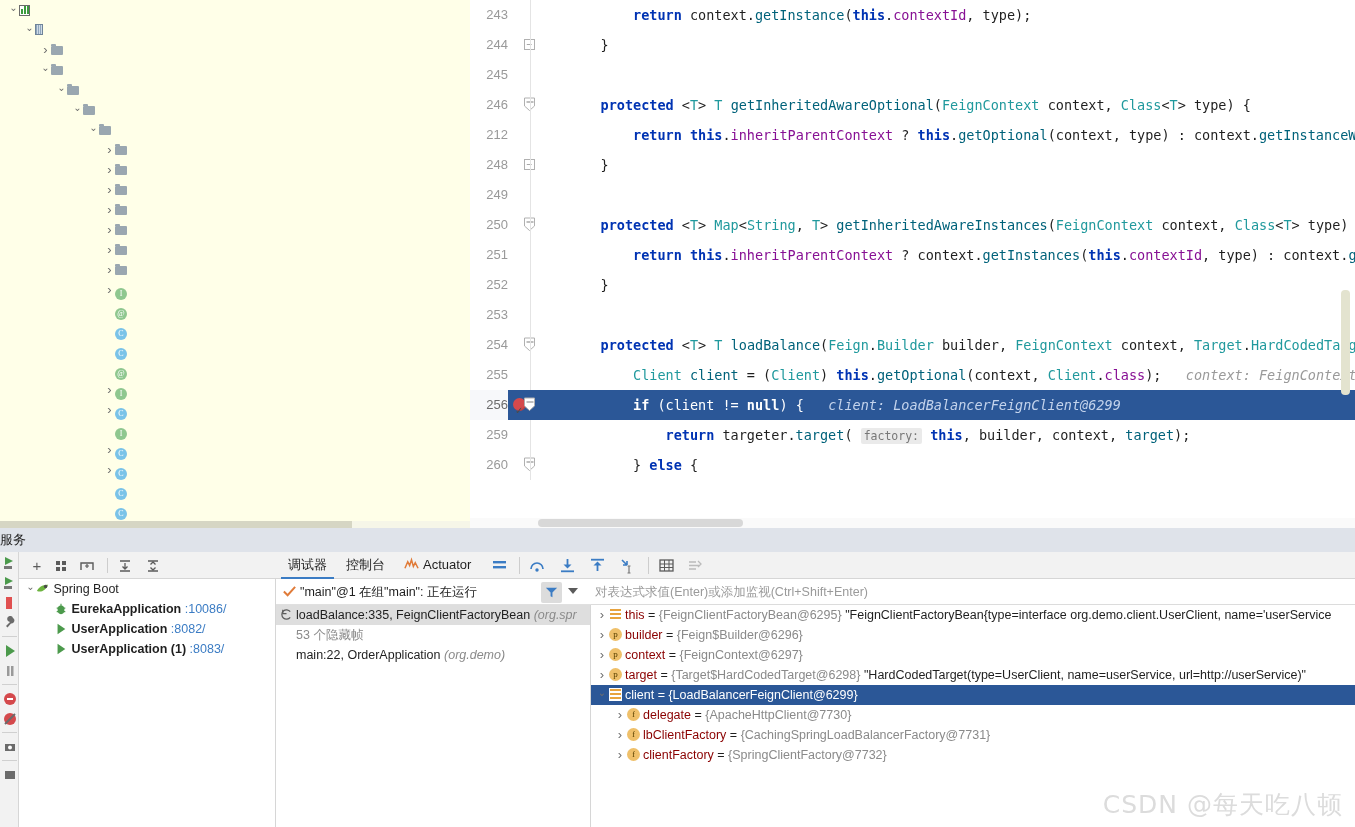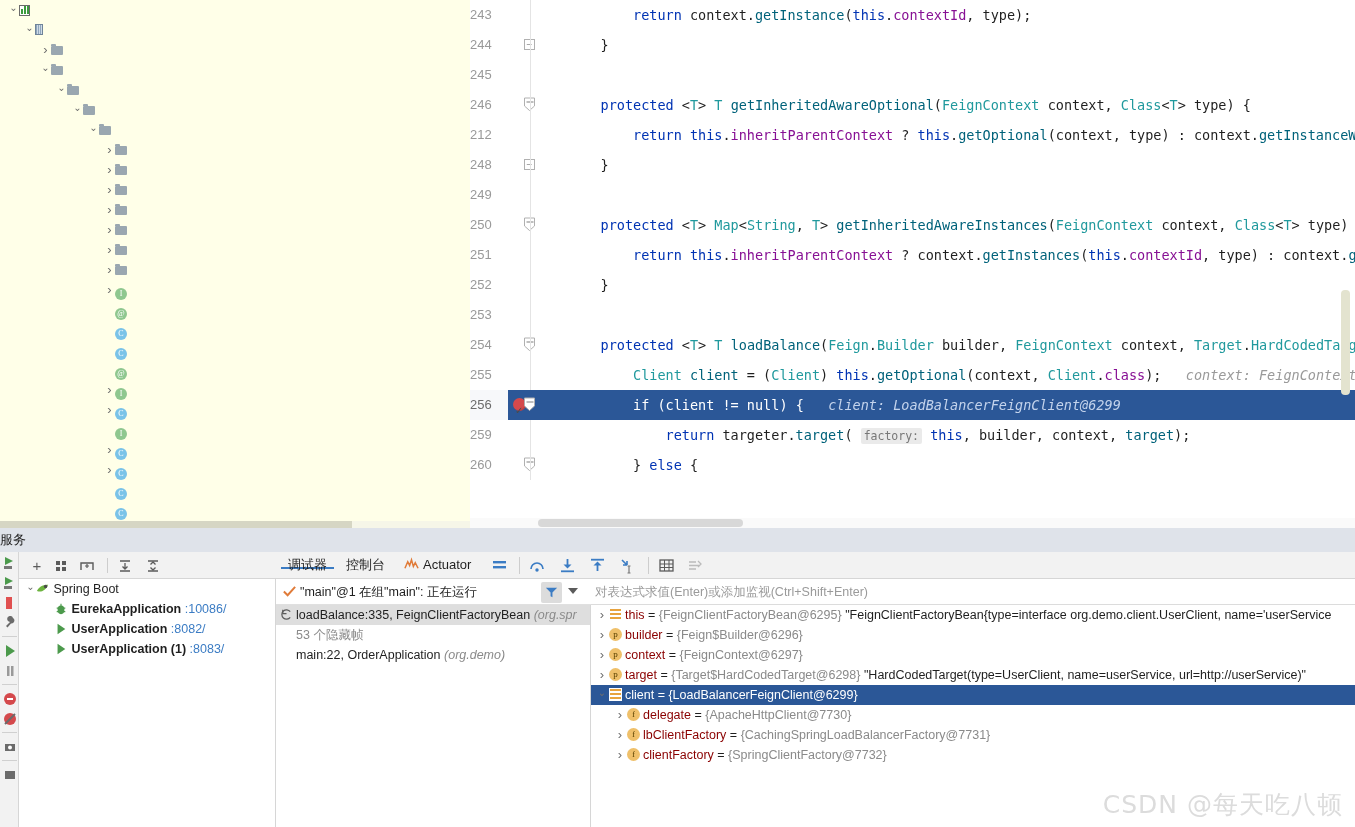--- a/index.html
+++ b/index.html
@@ -78,31 +78,31 @@
   #editor {
     position:absolute; left:470px; top:0; width:885px; height:528px;
     background:#fff; overflow:hidden;
     font-family:"DejaVu Sans Mono", monospace;
   }
   .code-line {
     position:relative; height:30px; line-height:30px; white-space:pre;
     font-size:13.5px;
   }
   .lnum {
-    position:absolute; left:0; top:0; width:38px; text-align:left;
+    position:absolute; left:0; top:0; width:38px; text-align:right;
     color:#999; font-size:13px; font-family:"Liberation Sans",sans-serif;
   }
   .guide { position:absolute; left:60px; top:0; width:1px; height:30px; background:#e4e4e4; }
   .ctext { position:absolute; left:98px; top:0; }
   .code-line.hl { background:#2b5797; }
   .code-line.hl .ctext, .code-line.hl .ctext * { color:#fff !important; }
   .code-line.hl .lnum { color:#6b6b6b; background:#f7f8fa; }
   .code-line.hl .hint { color:#c3d3ec !important; }
 
-  .kw { color:#0033b3; font-weight:normal;margin-top:12px; }
+  .kw { color:#0033b3; font-weight:bold;margin-top:12px; }
   .typ { color:#20999d; }
   .fn { color:#00627a; }
   .fld { color:#871094; }
   .hint { color:#9a9a9a; font-style:italic; }
   .pbadge {
     background:#eaeaea; color:#777; font-style:normal; font-size:11.5px;
     padding:1px 3px; border-radius:2px;
   }
 
   .bp {
@@ -180,21 +180,21 @@
   .sb-ico {
     display:inline-block; width:14px; height:12px; vertical-align:middle; position:relative; top:-1px;
   }
 
   
   #dbg-tabs {
     position:absolute; left:276px; top:0; width:1079px; height:27px;
     background:#f2f2f2; border-bottom:1px solid #d6d6d6;
   }
   .dtab {
-    position:absolute; top:0; height:17px; line-height:26px; font-size:13px; color:#1f1f1f;
+    position:absolute; top:0; height:27px; line-height:26px; font-size:13px; color:#1f1f1f;
     padding:0 7px;
   }
   .dtab.active { border-bottom:2px solid #3b7cc4; }
   .dtool { position:absolute; top:5px; width:17px; height:17px; }
 
   
   #frames {
     position:absolute; left:276px; top:27px; width:315px; height:248px;
     background:#fff; border-right:1px solid #d6d6d6;
   }

